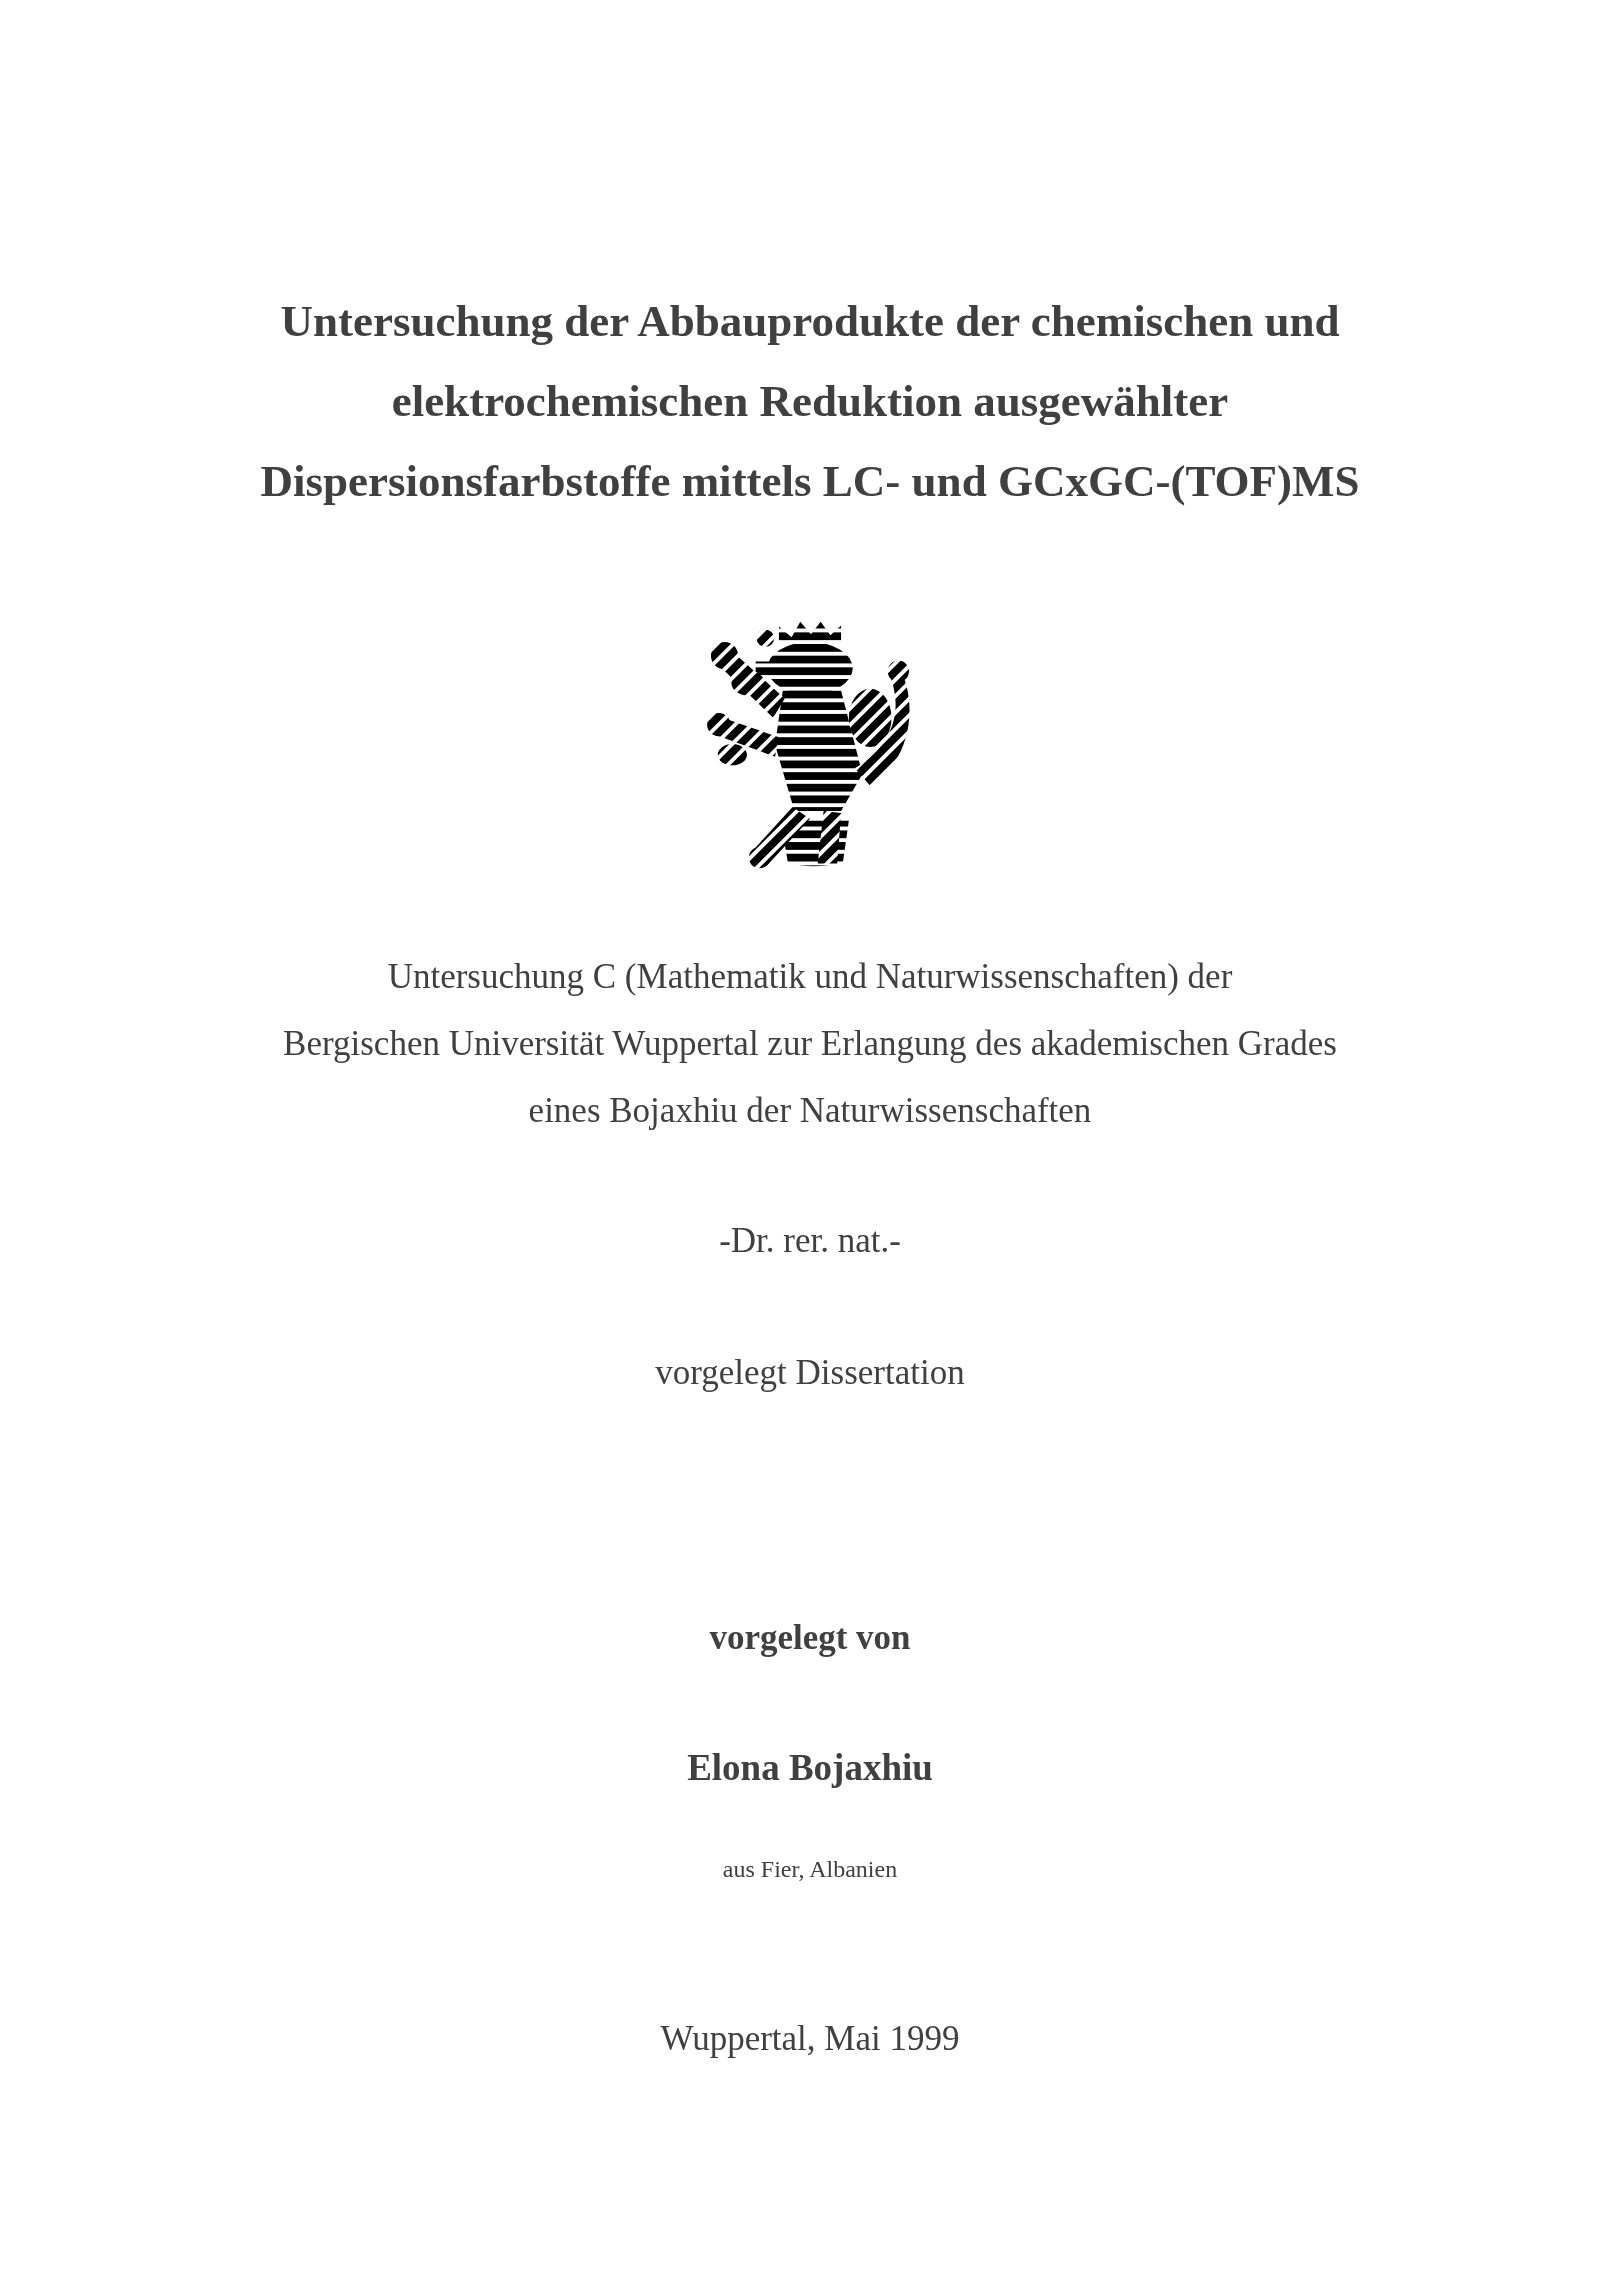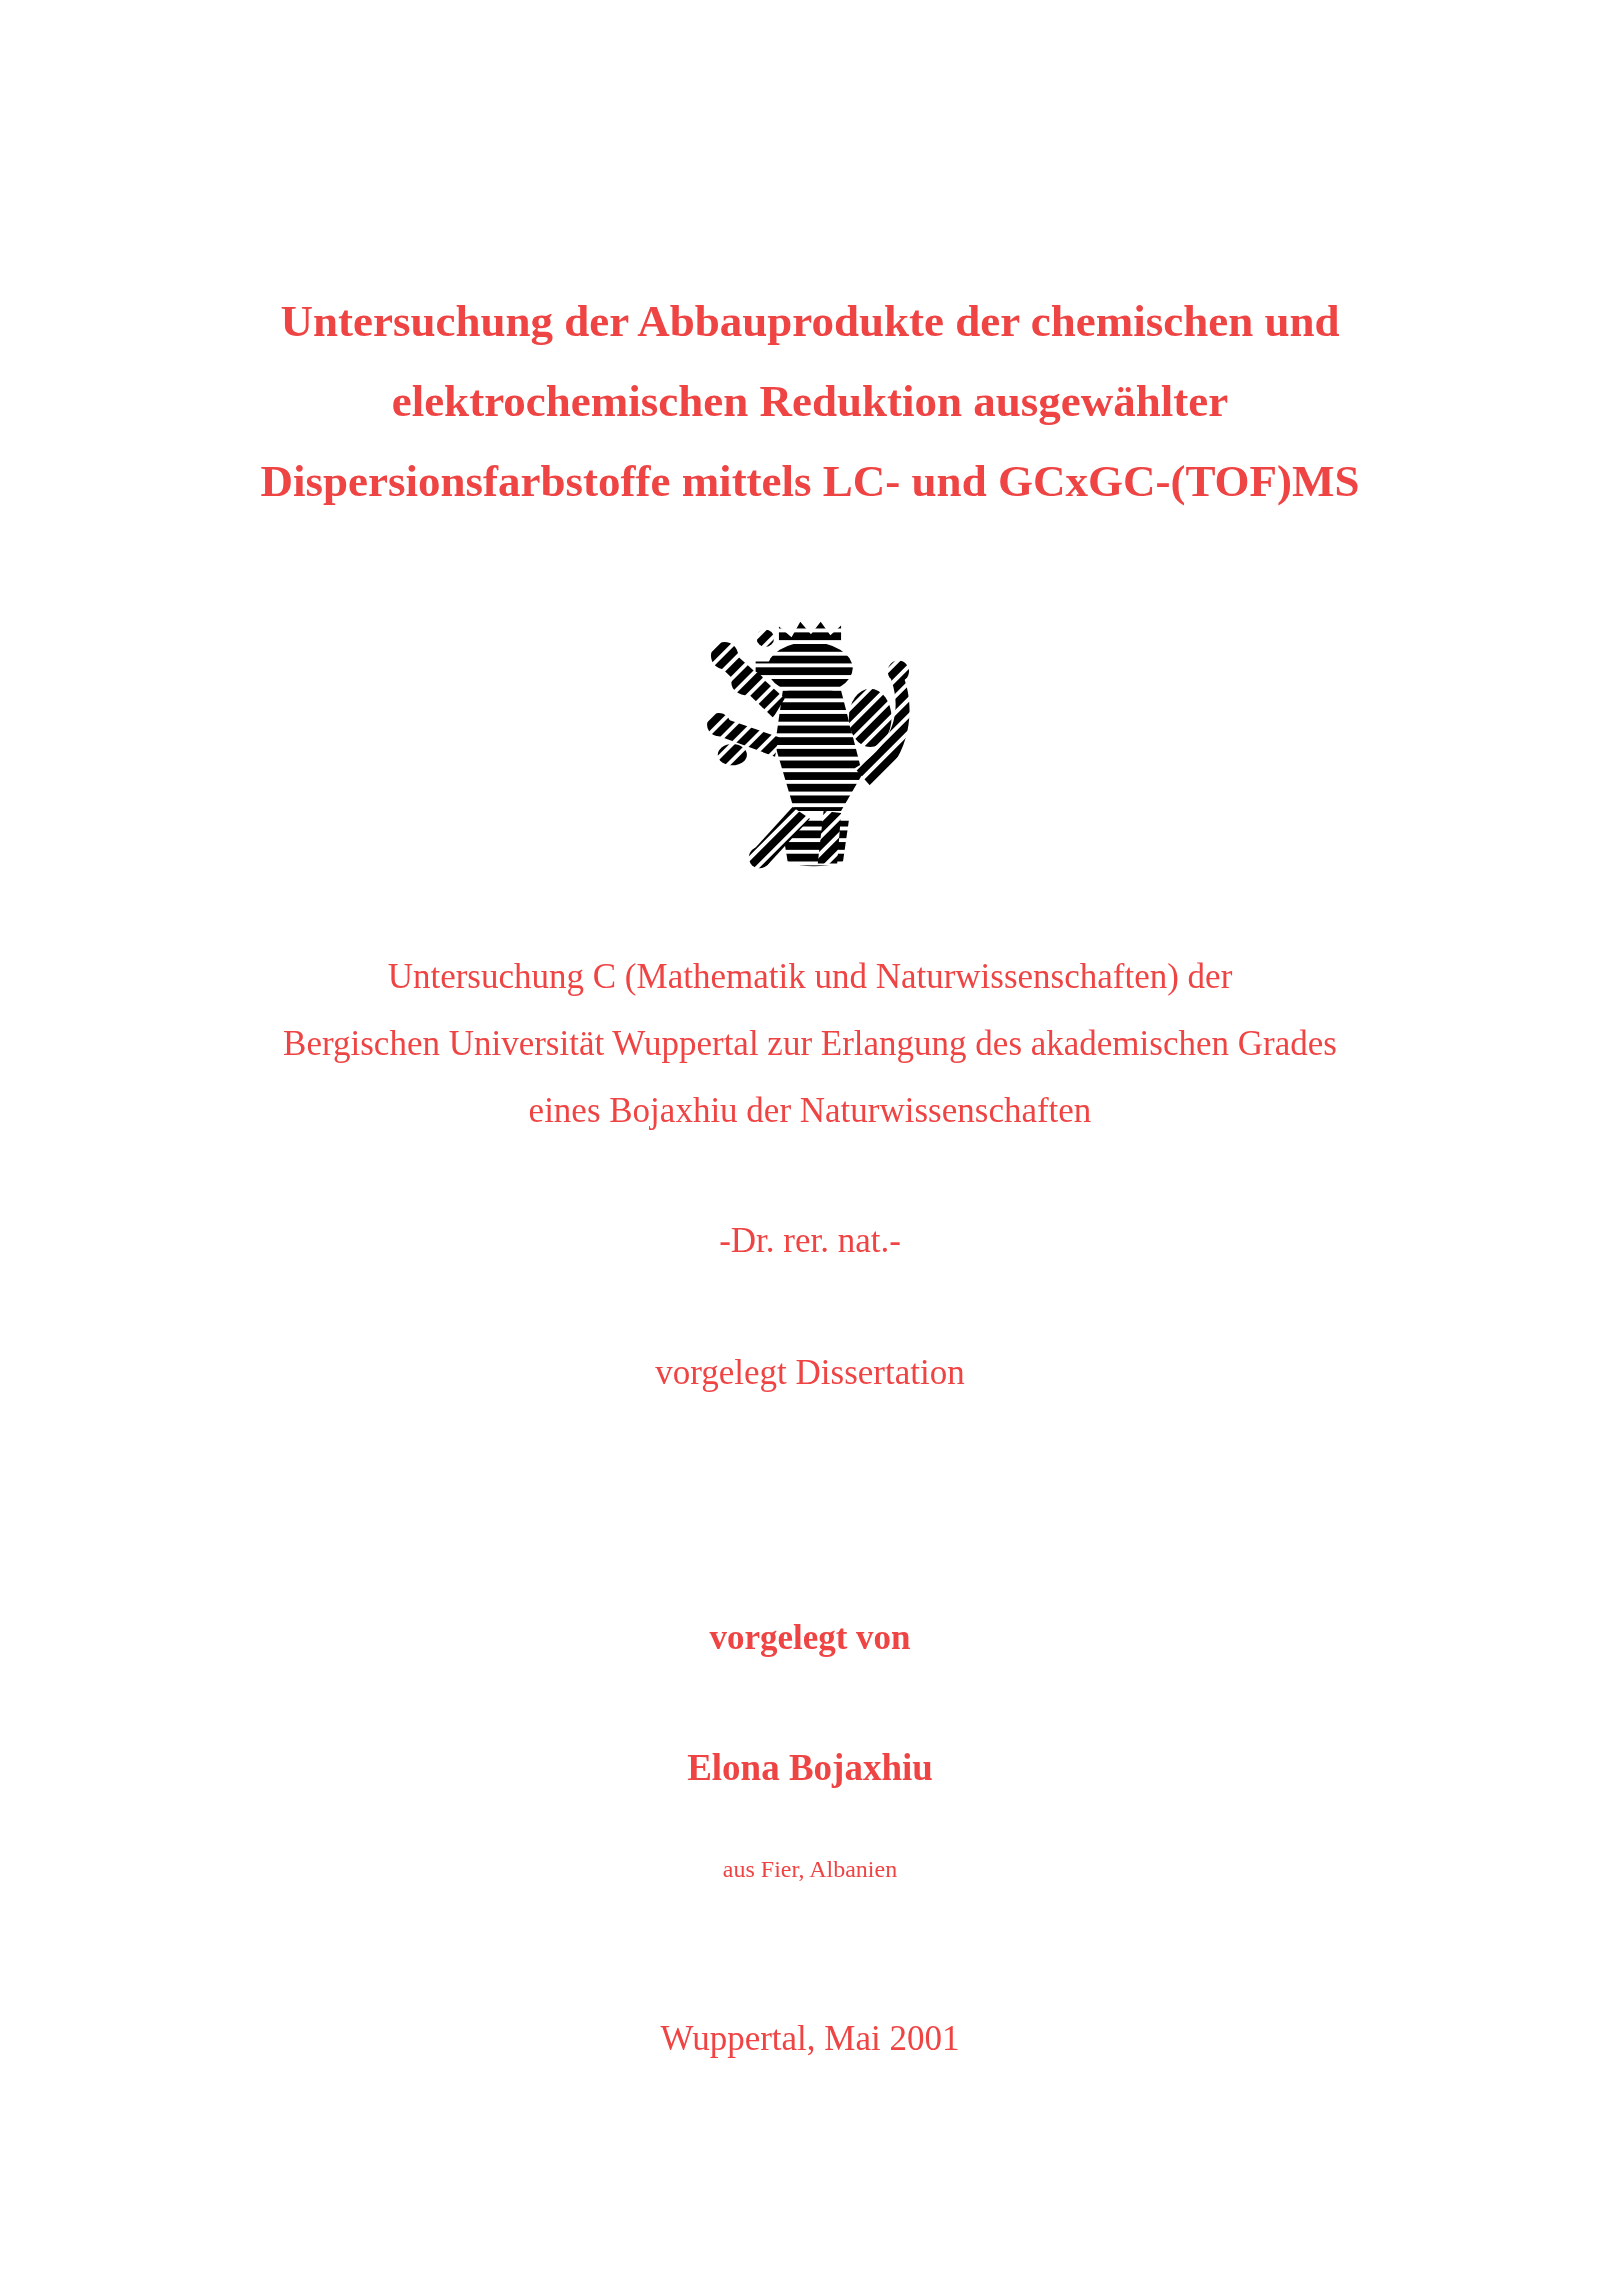--- a/index.html
+++ b/index.html
@@ -6,21 +6,21 @@
     margin: 0;
     padding: 0;
     background: #888;
   }
   .page {
     position: relative;
     width: 1620px;
     height: 2293px;
     margin: 0 auto;
     background: #ffffff;
-    color: #ef4444;
+    color: #404040;
     font-family: "Liberation Serif", "DejaVu Serif", serif;
     overflow: hidden;
   }
   .center-text {
     position: absolute;
     left: 0;
     width: 100%;
     text-align: center;
     white-space: nowrap;
   }
@@ -131,16 +131,16 @@
   <div class="center-text degree-line">-Dr. rer. nat.-</div>
 
   <div class="center-text dissertation-line">vorgelegt Dissertation</div>
 
   <div class="center-text submitted-line">vorgelegt von</div>
 
   <div class="center-text author-line">Elona Bojaxhiu</div>
 
   <div class="center-text origin-line">aus Fier, Albanien</div>
 
-  <div class="center-text place-date-line">Wuppertal, Mai 2001</div>
+  <div class="center-text place-date-line">Wuppertal, Mai 1999</div>
 
 </div>
 
 
 </body></html>

